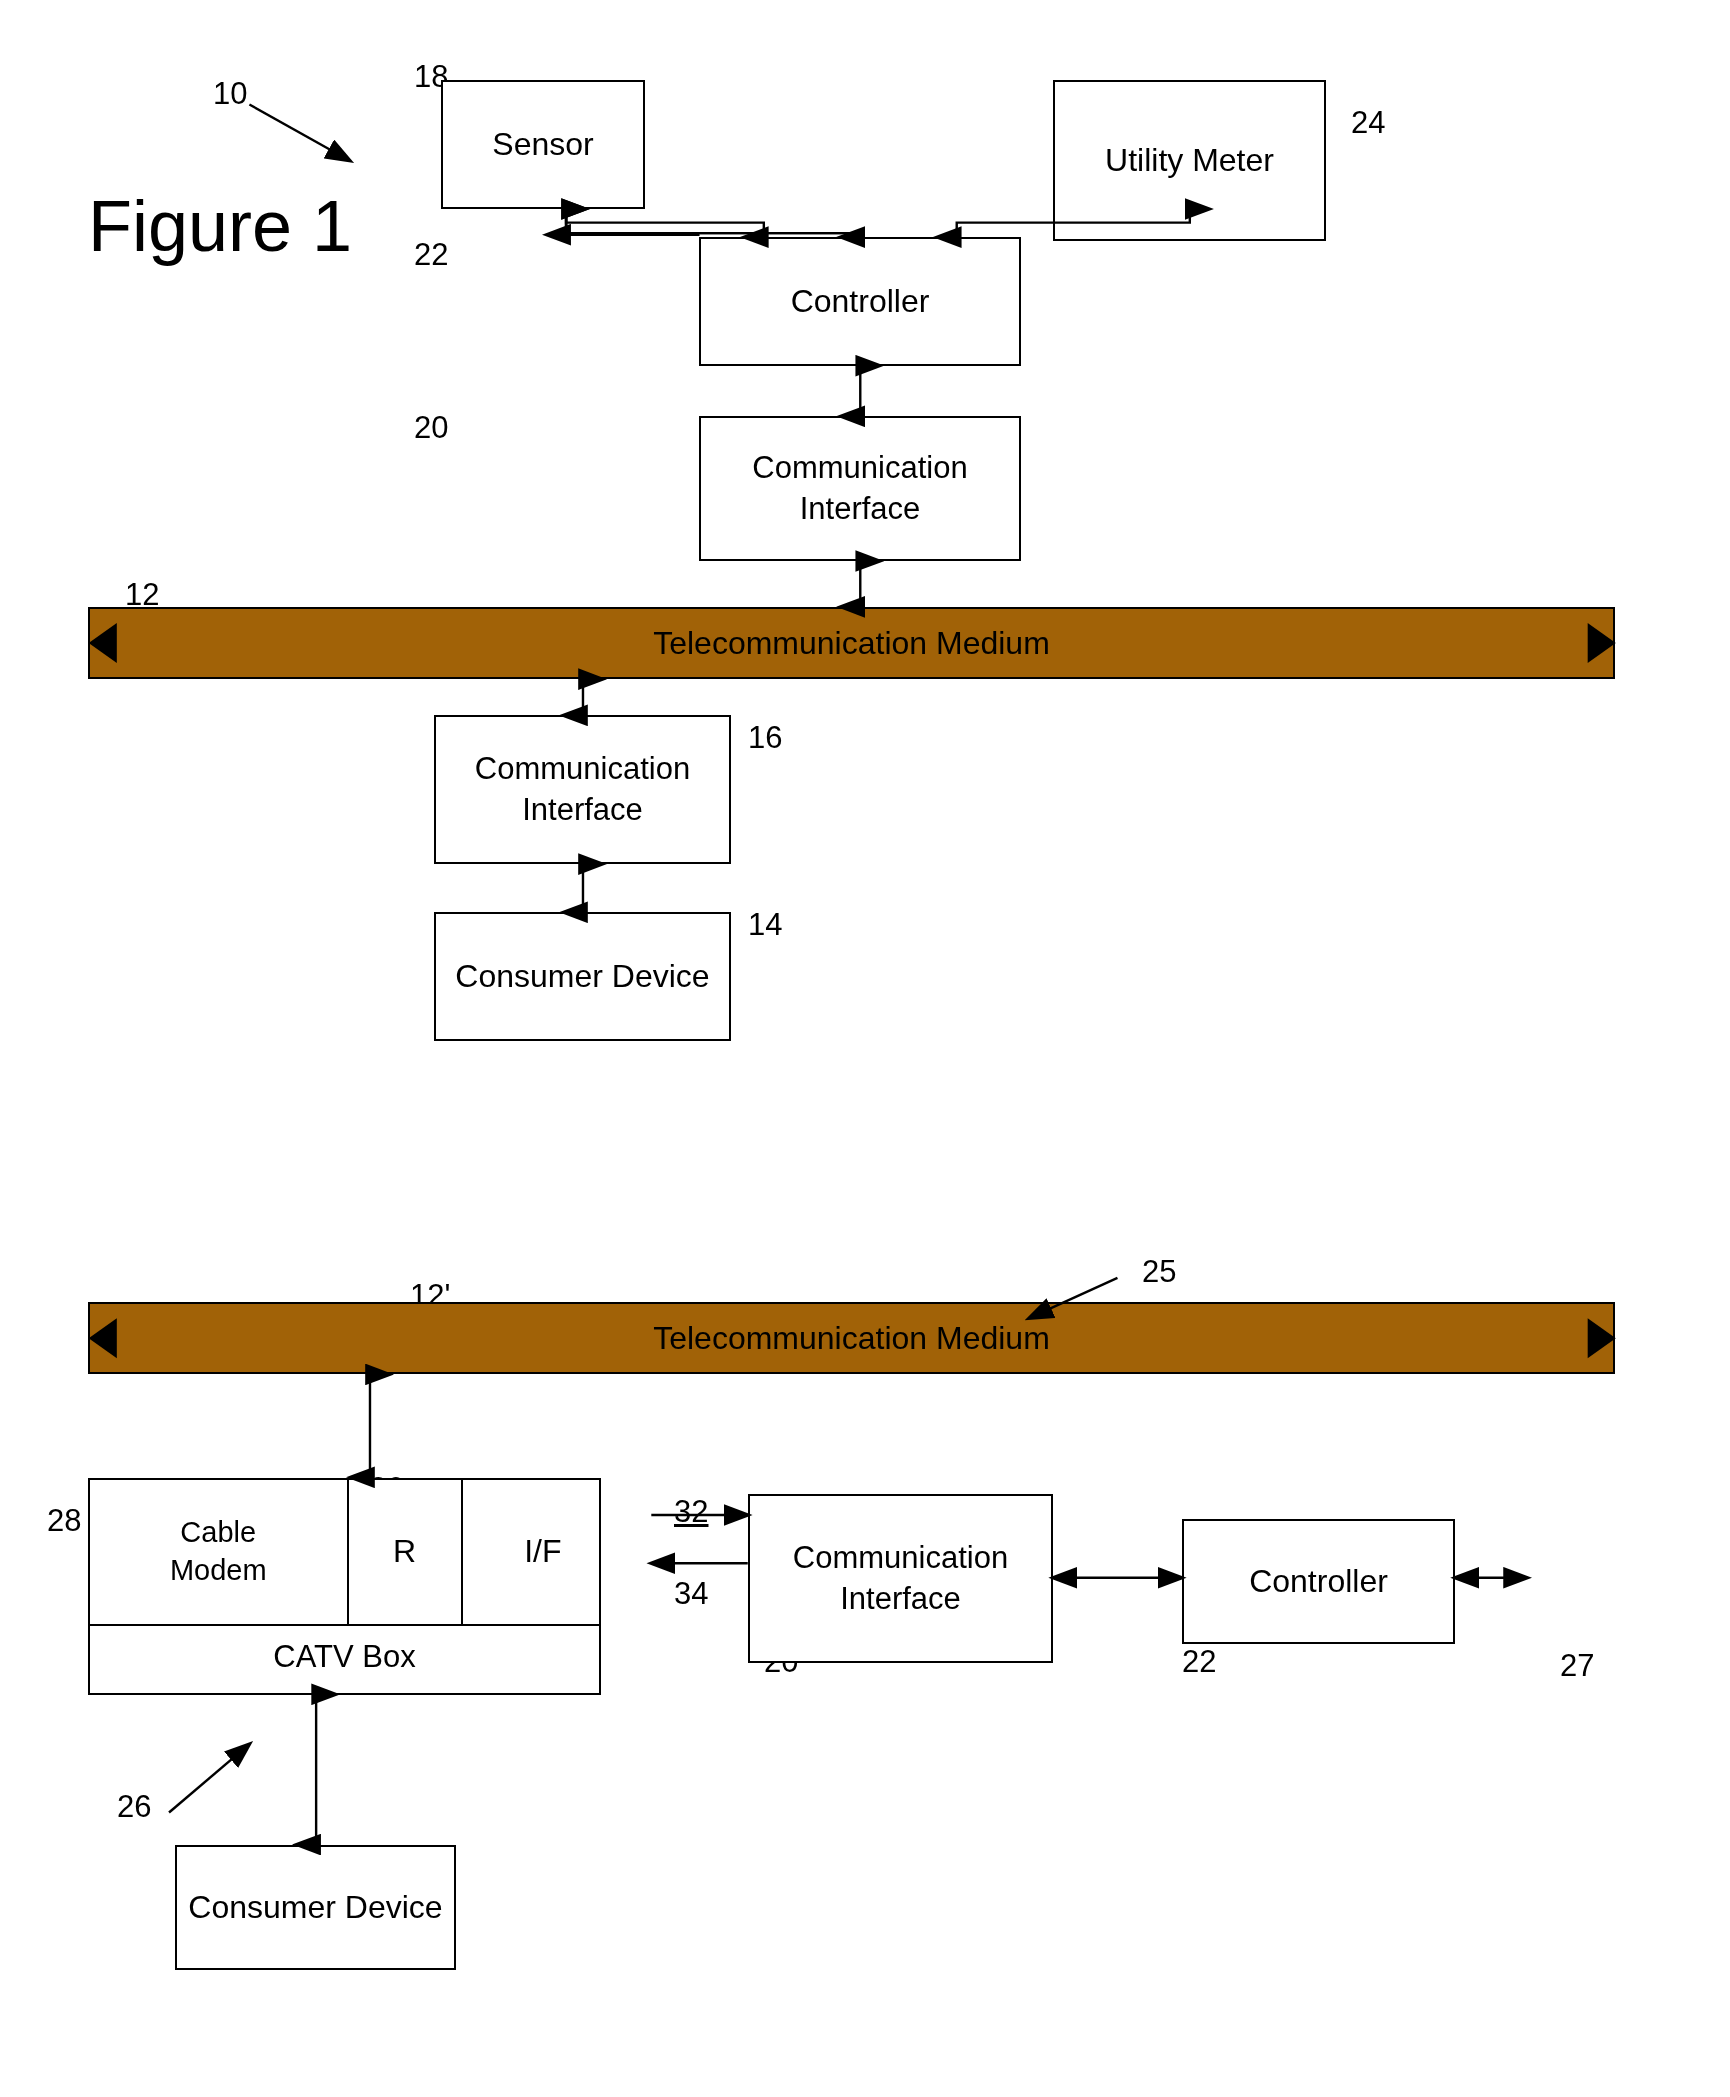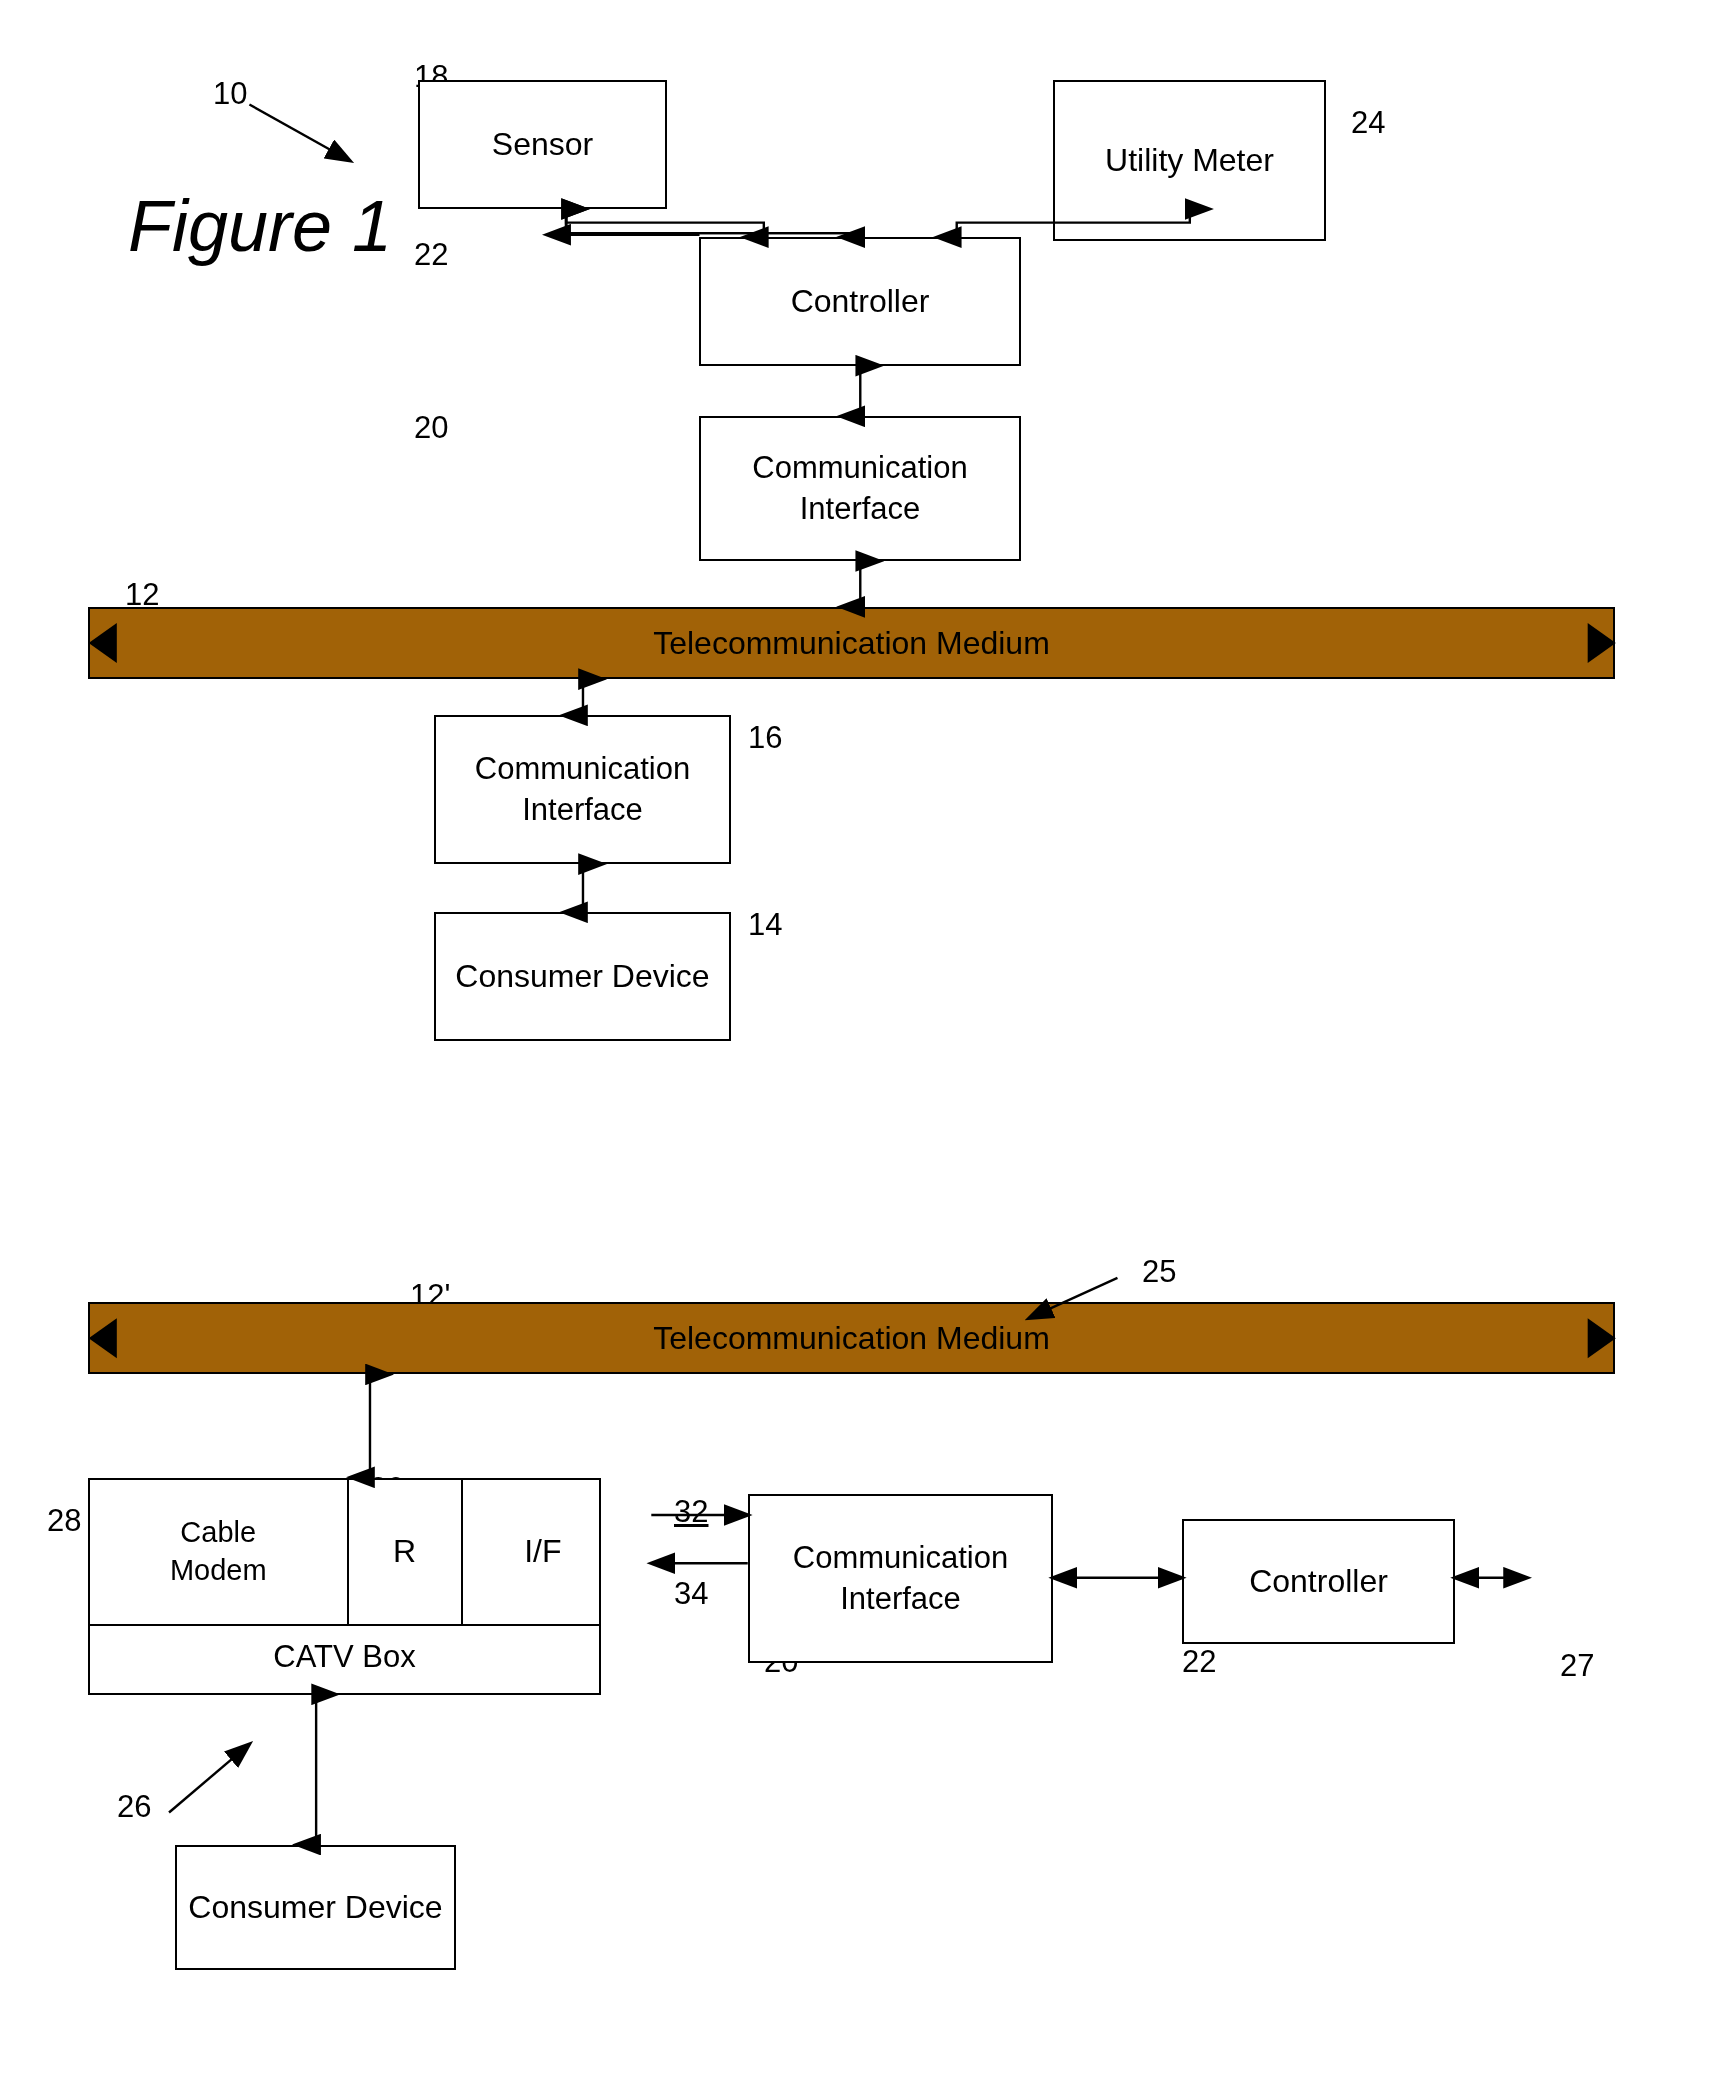--- a/index.html
+++ b/index.html
@@ -15,24 +15,22 @@
     .page {
       position: relative;
       width: 1731px;
       min-height: 2097px;
       background: #fff;
     }
 
     
     .figure-label {
       font-size: 72px;
-      font-style: italic;
       font-weight: normal;
       color: #000;
-      margin-left: 40px;
     }
 
     
     .box {
       border: 2.4px solid #000;
       background: #fff;
       display: flex;
       align-items: center;
       justify-content: center;
       text-align: center;
@@ -88,21 +86,21 @@
   <div class="ref" style="left:414px; top:237px;">22</div>
 
   <div class="ref" style="left:414px; top:410px;">20</div>
 
   <div class="ref" style="left:125px; top:577px;">12</div>
 
   <div class="ref" style="left:748px; top:720px;">16</div>
 
   <div class="ref" style="left:748px; top:907px;">14</div>
 
-  <div class="box" style="left:418px; top:80px; width:249px; height:129px; font-size:32px;">
+  <div class="box" style="left:441px; top:80px; width:204px; height:129px; font-size:32px;">
     <span>Sensor</span>
   </div>
 
   <div class="box" style="left:1053px; top:80px; width:273px; height:161px; font-size:32px;">
     <span>Utility Meter</span>
   </div>
 
   <div class="box" style="left:699px; top:237px; width:322px; height:129px; font-size:32px;">
     <span>Controller</span>
   </div>

